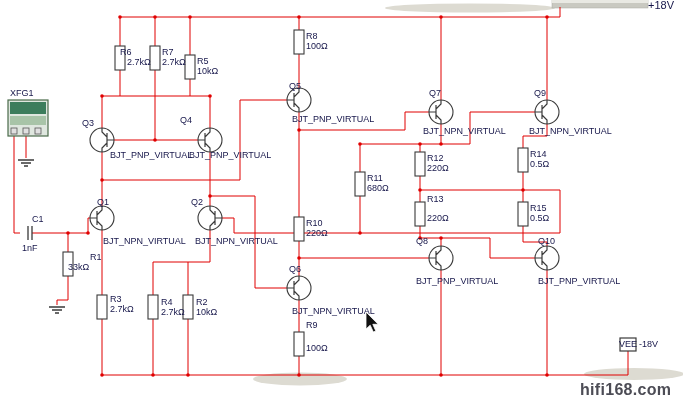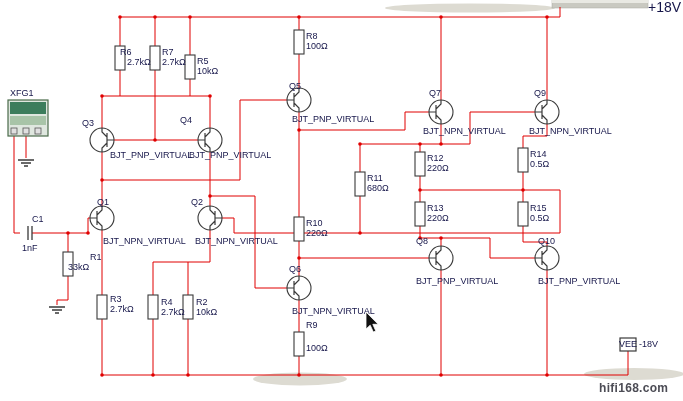--- a/index.html
+++ b/index.html
@@ -6,23 +6,23 @@
   .canvas{position:relative;width:683px;height:401px;background:#fff;overflow:hidden;
           font-family:"Liberation Sans",sans-serif;}
   .canvas svg{position:absolute;left:0;top:0;}
   .wires path{fill:none;stroke:#e00000;stroke-width:1;}
   .dots circle{fill:#e00000;stroke:none;}
   .res rect{fill:#fff;stroke:#3a3a3a;stroke-width:1.1;}
   .bjt circle{fill:#fff;stroke:#3a3a3a;stroke-width:1.1;}
   .bjt path{fill:none;stroke:#3a3a3a;stroke-width:1.2;}
   .gnd path, .cap path{fill:none;stroke:#3a3a3a;stroke-width:1.3;}
   .lbl{position:absolute;font-size:9px;line-height:10px;color:#16164a;white-space:nowrap;}
-  .wm{position:absolute;left:599px;top:381px;font-size:12px;font-weight:bold;
+  .wm{position:absolute;left:580px;top:381px;font-size:16px;font-weight:bold;
       color:#4c4c55;letter-spacing:0.3px;}
-  .vcc-lbl{position:absolute;left:648px;top:-1px;font-size:14px;color:#16164a;white-space:nowrap;}
+  .vcc-lbl{position:absolute;left:648px;top:-1px;font-size:11px;color:#16164a;white-space:nowrap;}
 </style>
 </head>
 <body>
 
 <div class="canvas">
 
 <svg width="683" height="401" viewBox="0 0 683 401" xmlns="http://www.w3.org/2000/svg">
 
   <g>
     <ellipse cx="470" cy="8" rx="85" ry="4.5" fill="#dddbd2"></ellipse>
@@ -221,21 +221,21 @@
 <div class="lbl" style="left:306px;top:31px">R8</div>
 <div class="lbl" style="left:306px;top:41px">100Ω</div>
 <div class="lbl" style="left:306px;top:218px">R10</div>
 <div class="lbl" style="left:306px;top:228px">220Ω</div>
 <div class="lbl" style="left:306px;top:320px">R9</div>
 <div class="lbl" style="left:306px;top:343px">100Ω</div>
 <div class="lbl" style="left:367px;top:173px">R11</div>
 <div class="lbl" style="left:367px;top:183px">680Ω</div>
 <div class="lbl" style="left:427px;top:153px">R12</div>
 <div class="lbl" style="left:427px;top:163px">220Ω</div>
-<div class="lbl" style="left:427px;top:203px">R13</div>
+<div class="lbl" style="left:427px;top:194px">R13</div>
 <div class="lbl" style="left:427px;top:213px">220Ω</div>
 <div class="lbl" style="left:530px;top:149px">R14</div>
 <div class="lbl" style="left:530px;top:159px">0.5Ω</div>
 <div class="lbl" style="left:530px;top:203px">R15</div>
 <div class="lbl" style="left:530px;top:213px">0.5Ω</div>
 
 <div class="lbl" style="left:82px;top:118px">Q3</div>
 <div class="lbl" style="left:110px;top:150px">BJT_PNP_VIRTUAL</div>
 <div class="lbl" style="left:180px;top:115px">Q4</div>
 <div class="lbl" style="left:189px;top:150px">BJT_PNP_VIRTUAL</div>

